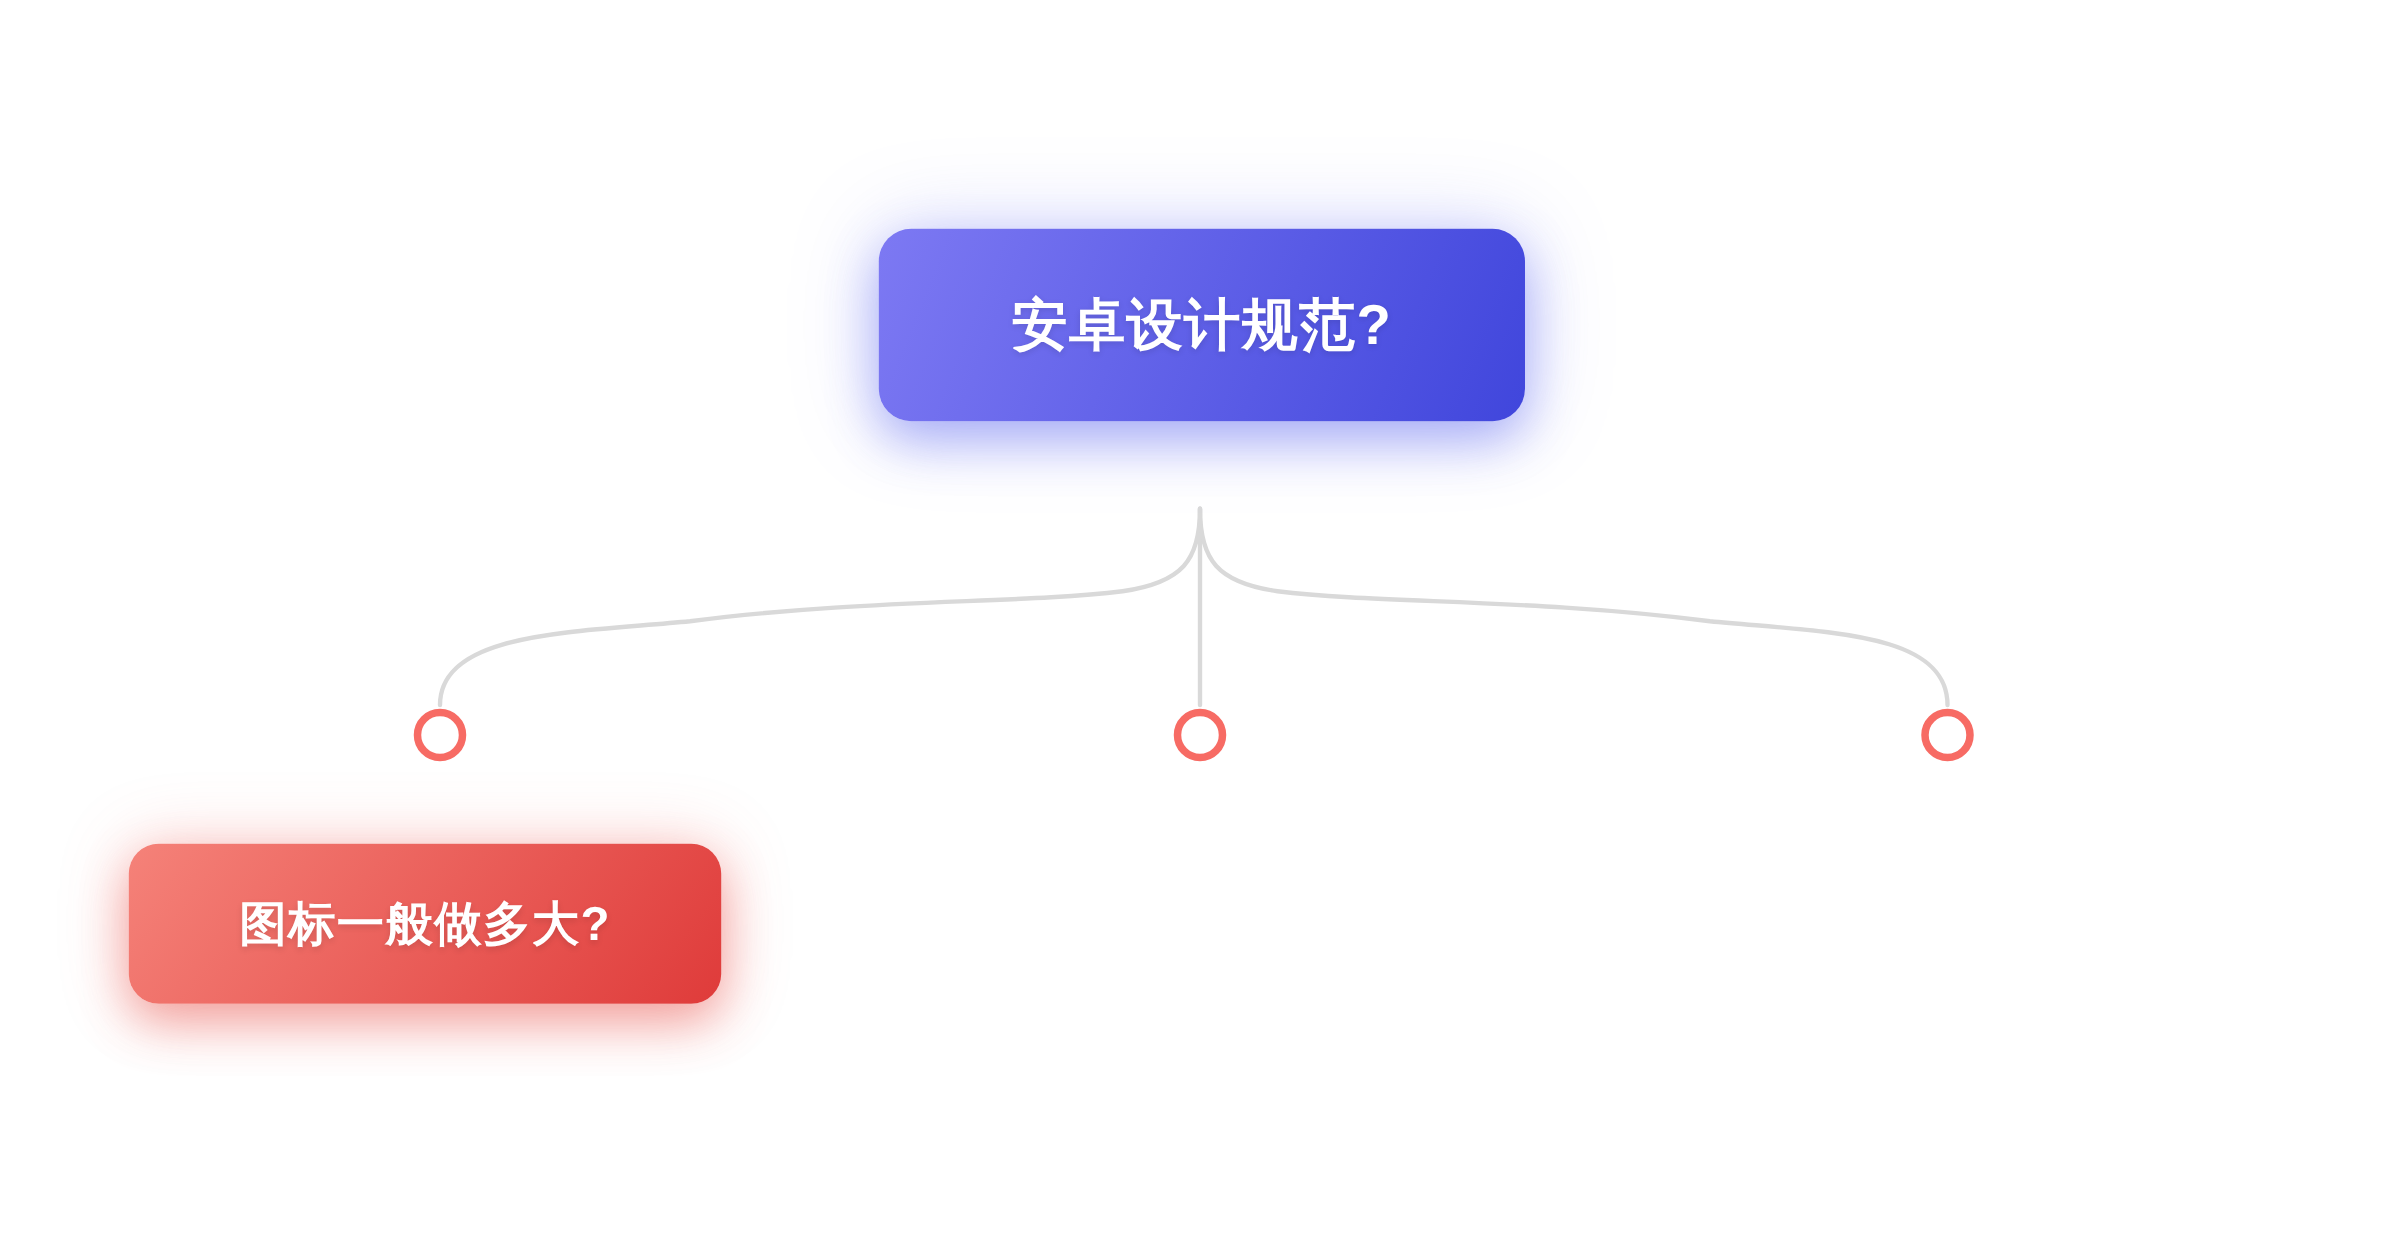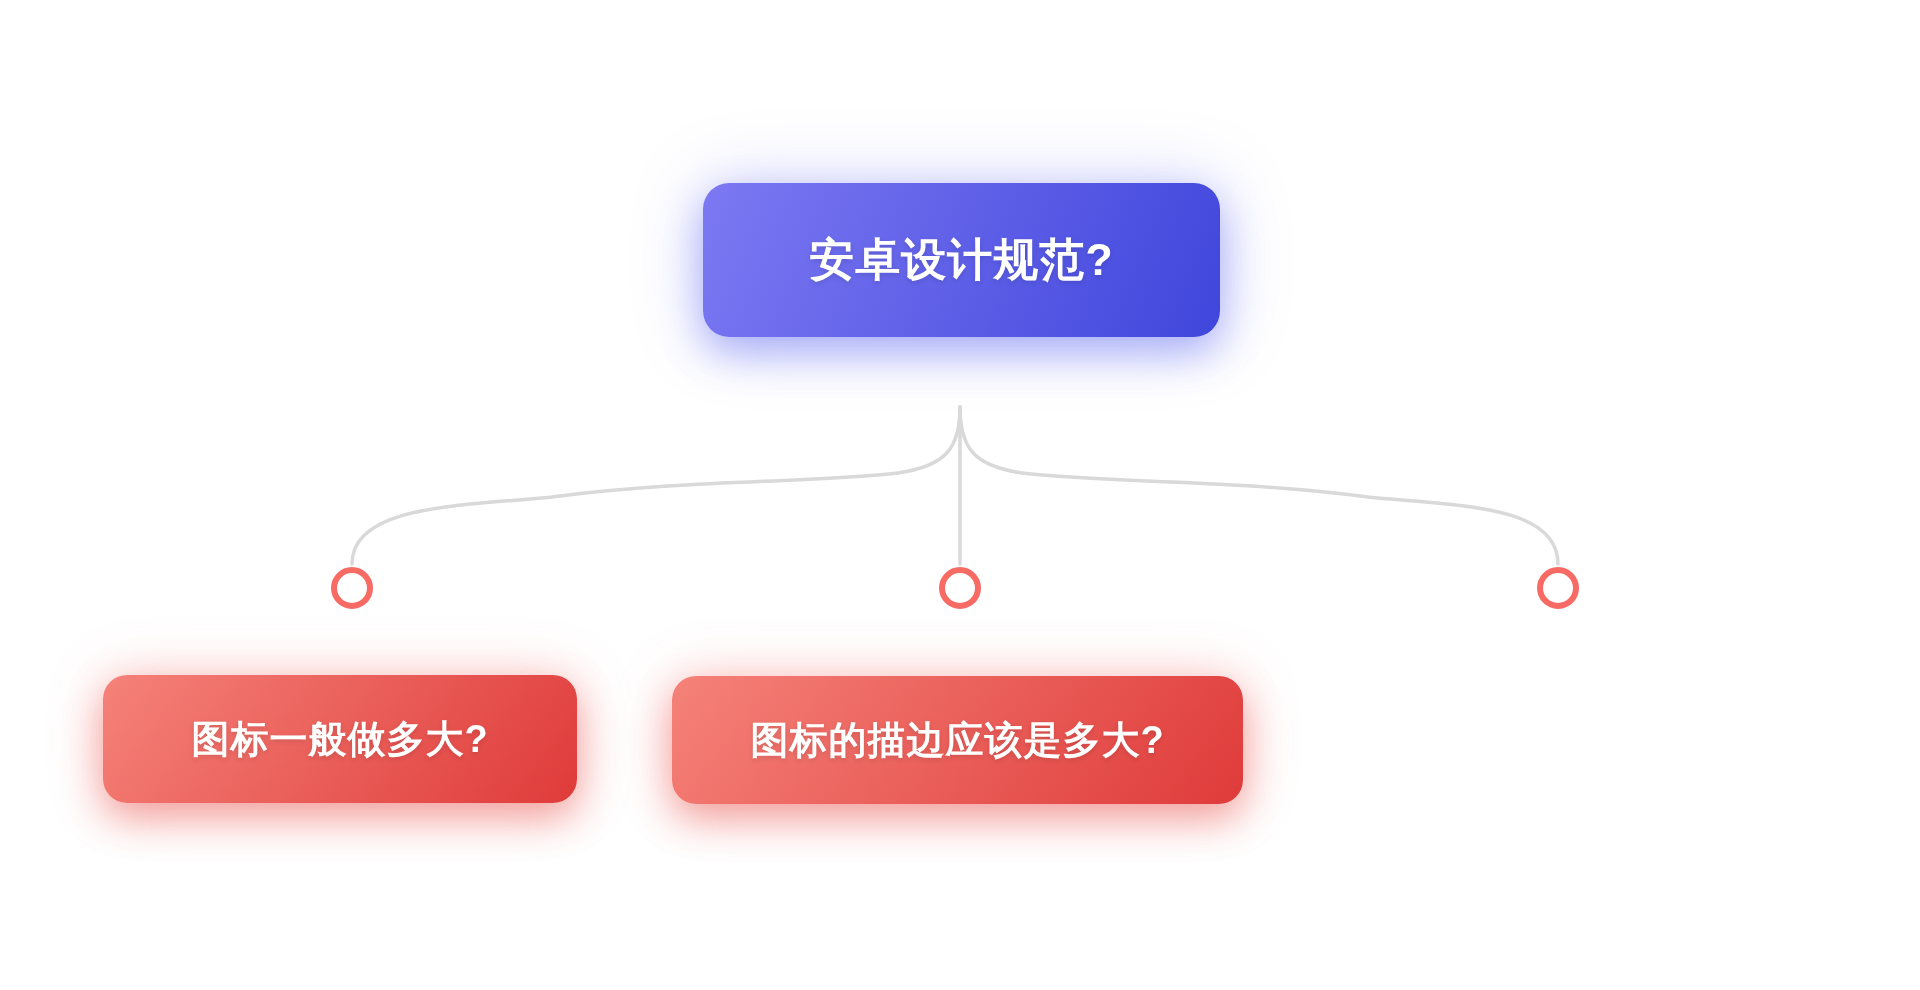--- a/index.html
+++ b/index.html
@@ -83,18 +83,15 @@
   </svg>
 
   <div class="node node-root">
     <span>安卓设计规范?</span>
   </div>
 
   <div class="node node-child node-child-1">
     <span>图标一般做多大?</span>
   </div>
 
-  <div class="node node-child node-child-2">
-    <span>图标的描边应该是多大?</span>
-  </div>
 
 
 </div>
 
 </body></html>

